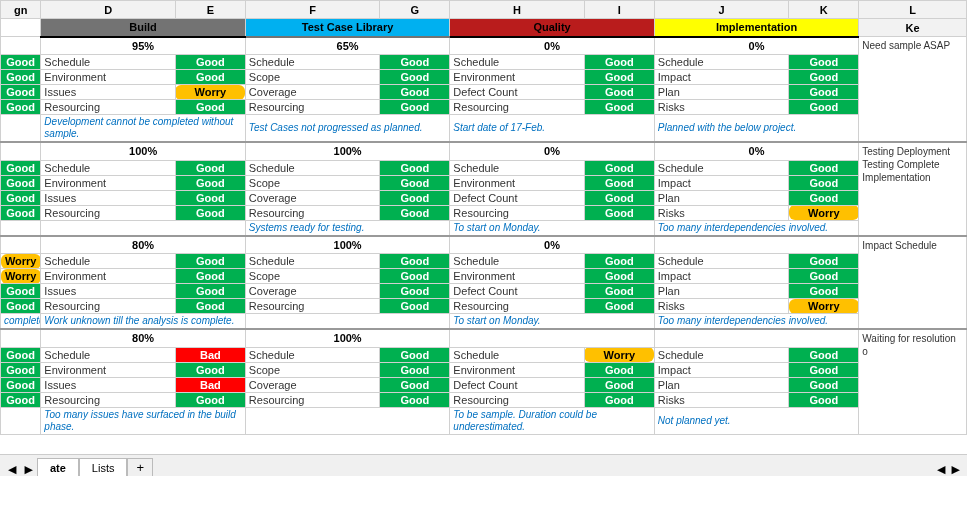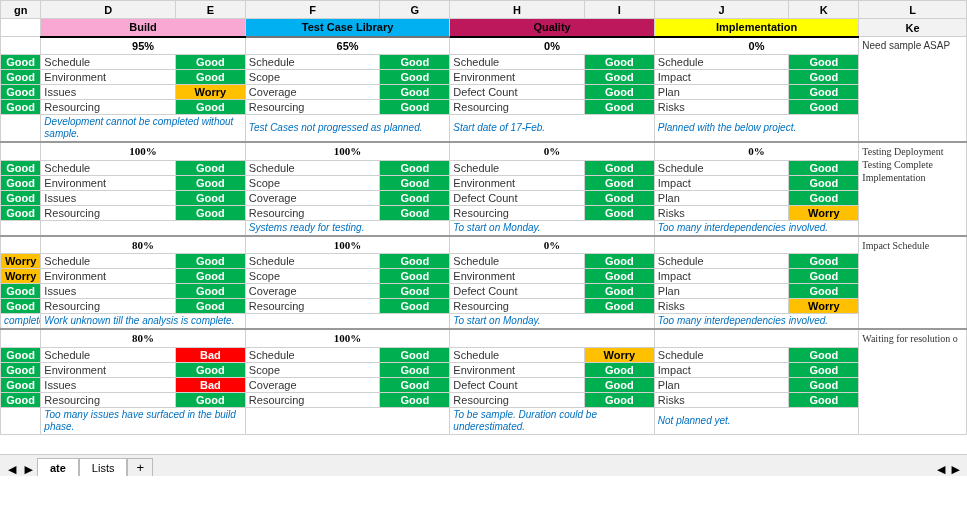--- a/index.html
+++ b/index.html
@@ -56,20 +56,21 @@
       font-weight: bold;
       padding: 1px 3px;
     }
     
     .badge-worry {
       background: #ffc000;
       color: #000;
       text-align: center;
       font-weight: bold;
       padding: 1px 3px;
+      border-radius: 6px;
     }
     
     .badge-bad {
       background: #ff0000;
       color: #fff;
       text-align: center;
       font-weight: bold;
       padding: 1px 9px;
     }
     
@@ -81,50 +82,49 @@
     .note-cell {
       color: #0070c0;
       font-style: italic;
       background: #fff;
       font-size: 10px;
       white-space: normal;
       line-height: 1.2;
     }
     
     .build-header {
-      background: #f9a8d4;
+      background: #737373;
       text-align: center;
       font-weight: bold;
       border-bottom: 2px solid #000;
     }
     
     .tcl-header {
       background: #00b0f0;
       text-align: center;
       font-weight: bold;
       border-bottom: 2px solid #737373;
     }
     
     .quality-header {
-      background: #be185d;
+      background: #b91c1c;
       text-align: center;
       font-weight: bold;
       border-bottom: 2px solid #000;
     }
     
     .impl-header {
       background: #ffff00;
       text-align: center;
       font-weight: bold;
       border-bottom: 2px solid #000;
     }
     
     .row-divider td {
       border-top: 2px solid #999;
-      font-family: Liberation Serif, serif;
     }
     
     .right-col {
       background: #fff;
       font-size: 10px;
       color: #333;
       white-space: normal;
       line-height: 1.3;
       margin-top: 36px;
     }

